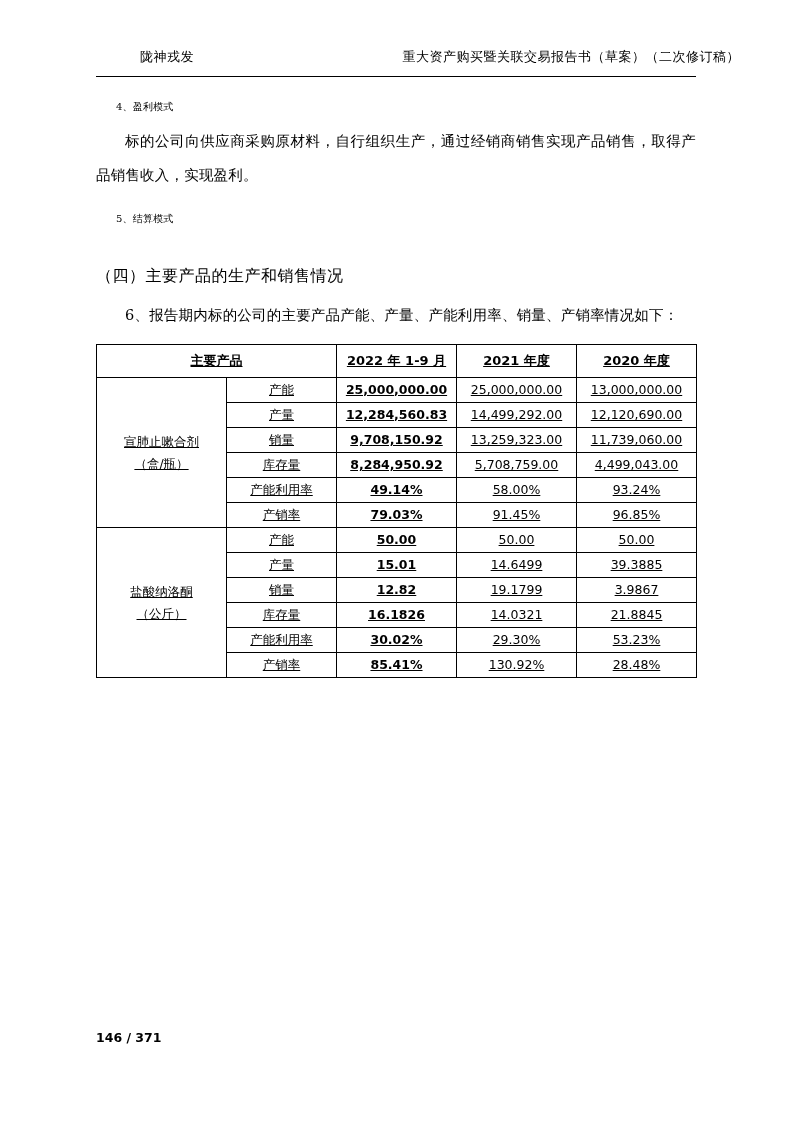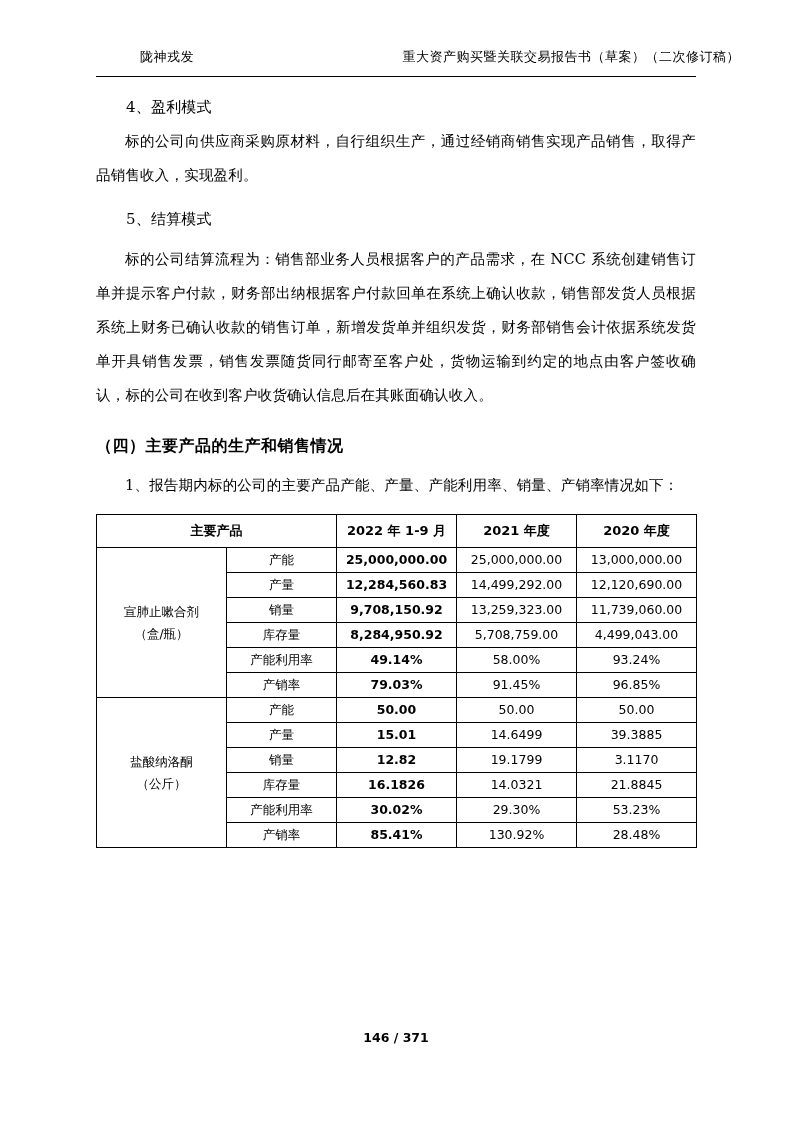--- a/index.html
+++ b/index.html
@@ -64,29 +64,29 @@
     margin: 0 0 0 0;
     font-size: 14.5px;
     line-height: 34px;
     text-align: justify;
     text-justify: inter-ideograph;
     text-indent: 2em;
     letter-spacing: 0.2px;
   }
   p.head-num {
     margin: 0;
-    font-size: 15px;
+    font-size: 10px;
     line-height: 34px;
     text-indent: 2em;
     letter-spacing: 0.2px;
   }
   h3.section {
     margin: 18px 0 6px 0;
     font-size: 16px;
-    font-weight: bold;
+    font-weight: normal;
     font-family: "DejaVu Sans", "Liberation Sans", sans-serif;
     letter-spacing: 0.5px;
     line-height: 32px;
     text-indent: 0;
   }
   .spacer-10 { height: 10px; }
   .spacer-6 { height: 6px; }
   
   table.prod {
     border-collapse: collapse;
@@ -96,20 +96,21 @@
     font-family: "DejaVu Sans", "Liberation Sans", sans-serif;
     table-layout: fixed;
   }
   table.prod td, table.prod th {
     border: 0.8px solid #000;
     padding: 3px 4px;
     text-align: center;
     vertical-align: middle;
     line-height: 18px;
     font-weight: normal;
+    text-decoration: underline;
   }
   table.prod thead th {
     font-weight: bold;
     font-size: 13px;
     height: 26px;
   }
   table.prod td.metric {
     font-size: 12.5px;
   }
   table.prod td.val-bold {
@@ -128,21 +129,21 @@
   }
   .table-wrap {
     position: relative;
   }
   
   .footer {
     position: absolute;
     left: 96px;
     top: 1030px;
     width: 600px;
-    text-align: center;
+    text-align: left;
     font-size: 12.5px;
     font-weight: bold;
     font-family: "DejaVu Sans", "Liberation Sans", sans-serif;
   }
 </style>
 </head>
 <body>
 
 <div class="page">
 
@@ -156,25 +157,24 @@
 
     <p class="head-num">4、盈利模式</p>
     <p class="para">标的公司向供应商采购原材料，自行组织生产，通过经销商销售实现产品销售，取得产品销售收入，实现盈利。</p>
 
     <div class="spacer-10"></div>
 
     <p class="head-num">5、结算模式</p>
 
     <div class="spacer-6"></div>
 
-    <p class="para">标的公司结算流程为：销售部业务人员根据客户的产品需求，在 NCC 系统创建销售订单并提示客户付款，财务部出纳根据客户付款回单在系统上确认收款，销售部发货人员根据系统上财务已确认收款的销售订单，新增发货单并组织发货，财务部销售会计依据系统发货单开具销售发票，销售发票随货同行邮寄至客户处，货物运输到约定的地点由客户签收确认，标的公司在收到客户收货确认信息后在其账面确认收入。</p>
 
     <h3 class="section">（四）主要产品的生产和销售情况</h3>
 
-    <p class="para">1、报告期内标的公司的主要产品产能、产量、产能利用率、销量、产销率情况如下：</p>
+    <p class="para">6、报告期内标的公司的主要产品产能、产量、产能利用率、销量、产销率情况如下：</p>
 
     <div class="table-wrap">
       <table class="prod">
         <colgroup>
           <col class="col-group">
           <col class="col-metric">
           <col class="col-num">
           <col class="col-num">
           <col class="col-num">
         </colgroup>
@@ -242,21 +242,21 @@
           <tr>
             <td class="metric">产量</td>
             <td class="val-bold">15.01</td>
             <td>14.6499</td>
             <td>39.3885</td>
           </tr>
           <tr>
             <td class="metric">销量</td>
             <td class="val-bold">12.82</td>
             <td>19.1799</td>
-            <td>3.1170</td>
+            <td>3.9867</td>
           </tr>
           <tr>
             <td class="metric">库存量</td>
             <td class="val-bold">16.1826</td>
             <td>14.0321</td>
             <td>21.8845</td>
           </tr>
           <tr>
             <td class="metric">产能利用率</td>
             <td class="val-bold">30.02%</td>

